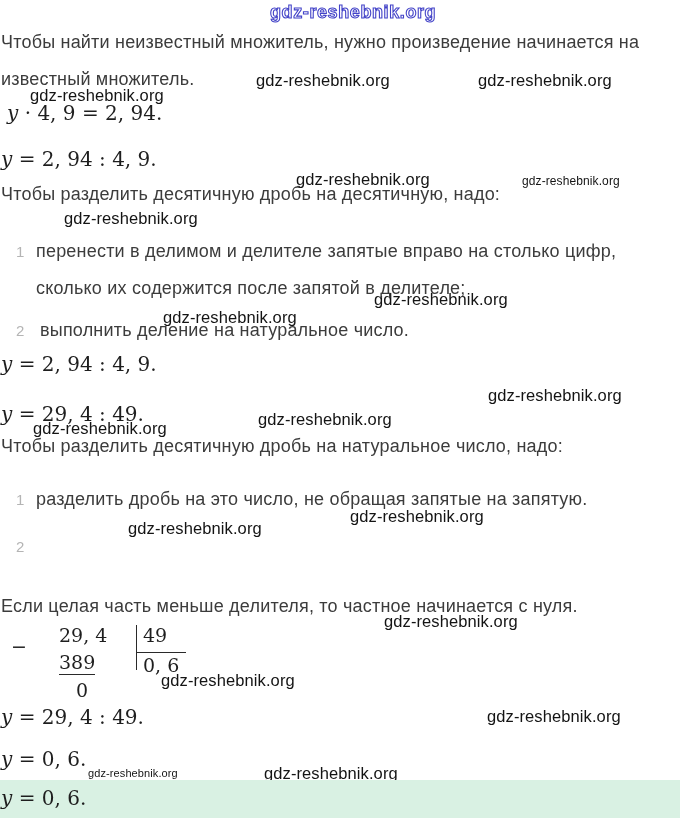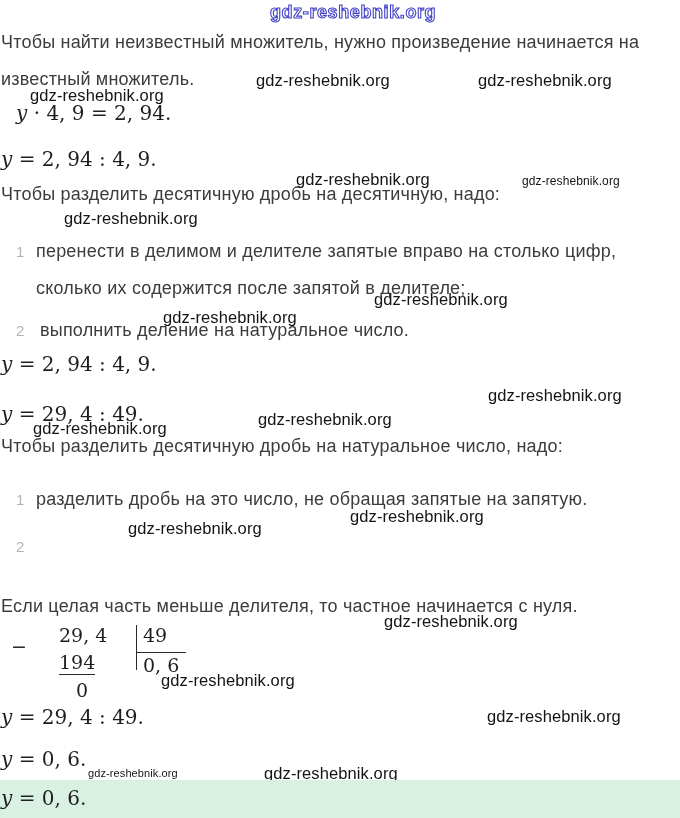--- a/index.html
+++ b/index.html
@@ -76,21 +76,21 @@
   <span class="wm" style="left:128px; top:519px;">gdz-reshebnik.org</span>
   <span class="wm" style="left:384px; top:612px;">gdz-reshebnik.org</span>
   <span class="wm" style="left:161px; top:671px;">gdz-reshebnik.org</span>
   <span class="wm" style="left:487px; top:707px;">gdz-reshebnik.org</span>
   <span class="wm wm-xs" style="left:88px; top:767px;">gdz-reshebnik.org</span>
   <span class="wm" style="left:264px; top:764px;">gdz-reshebnik.org</span>
 
   <div class="txt" style="left:1px; top:32px;">Чтобы найти неизвестный множитель, нужно произведение начинается на</div>
   <div class="txt" style="left:1px; top:69px;">известный множитель.</div>
 
-  <div class="math" style="left:16px; top:102px;"><i class="var">y</i><span> · 4, 9 = 2, 94.</span></div>
+  <div class="math" style="left:7px; top:102px;"><i class="var">y</i><span> · 4, 9 = 2, 94.</span></div>
 
   <div class="math" style="left:1px; top:148px;"><i class="var">y</i><span> = 2, 94 : 4, 9.</span></div>
 
   <div class="txt" style="left:1px; top:184px;">Чтобы разделить десятичную дробь на десятичную, надо:</div>
 
   <span class="list-num" style="left:16px; top:242px;">1</span>
   <div class="txt" style="left:36px; top:241px;">перенести в делимом и делителе запятые вправо на столько цифр,</div>
   <div class="txt" style="left:36px; top:278px;">сколько их содержится после запятой в делителе;</div>
 
   <span class="list-num" style="left:16px; top:321px;">2</span>
@@ -105,21 +105,21 @@
   <span class="list-num" style="left:16px; top:490px;">1</span>
   <div class="txt" style="left:36px; top:489px;">разделить дробь на это число, не обращая запятые на запятую.</div>
 
   <span class="list-num" style="left:16px; top:537px;">2</span>
 
   <div class="txt" style="left:1px; top:596px;">Если целая часть меньше делителя, то частное начинается с нуля.</div>
 
   <div class="division">
     <span class="d-item d-minus">−</span>
     <span class="d-item d-dividend">29, 4</span>
-    <span class="d-item d-subtrahend">194</span>
+    <span class="d-item d-subtrahend">389</span>
     <span class="d-item d-remainder">0</span>
     <span class="d-vline"></span>
     <span class="d-item d-divisor">49</span>
     <span class="d-hline"></span>
     <span class="d-item d-quotient">0, 6</span>
   </div>
 
   <div class="math" style="left:1px; top:706px;"><i class="var">y</i><span> = 29, 4 : 49.</span></div>
 
   <div class="math" style="left:1px; top:748px;"><i class="var">y</i><span> = 0, 6.</span></div>

